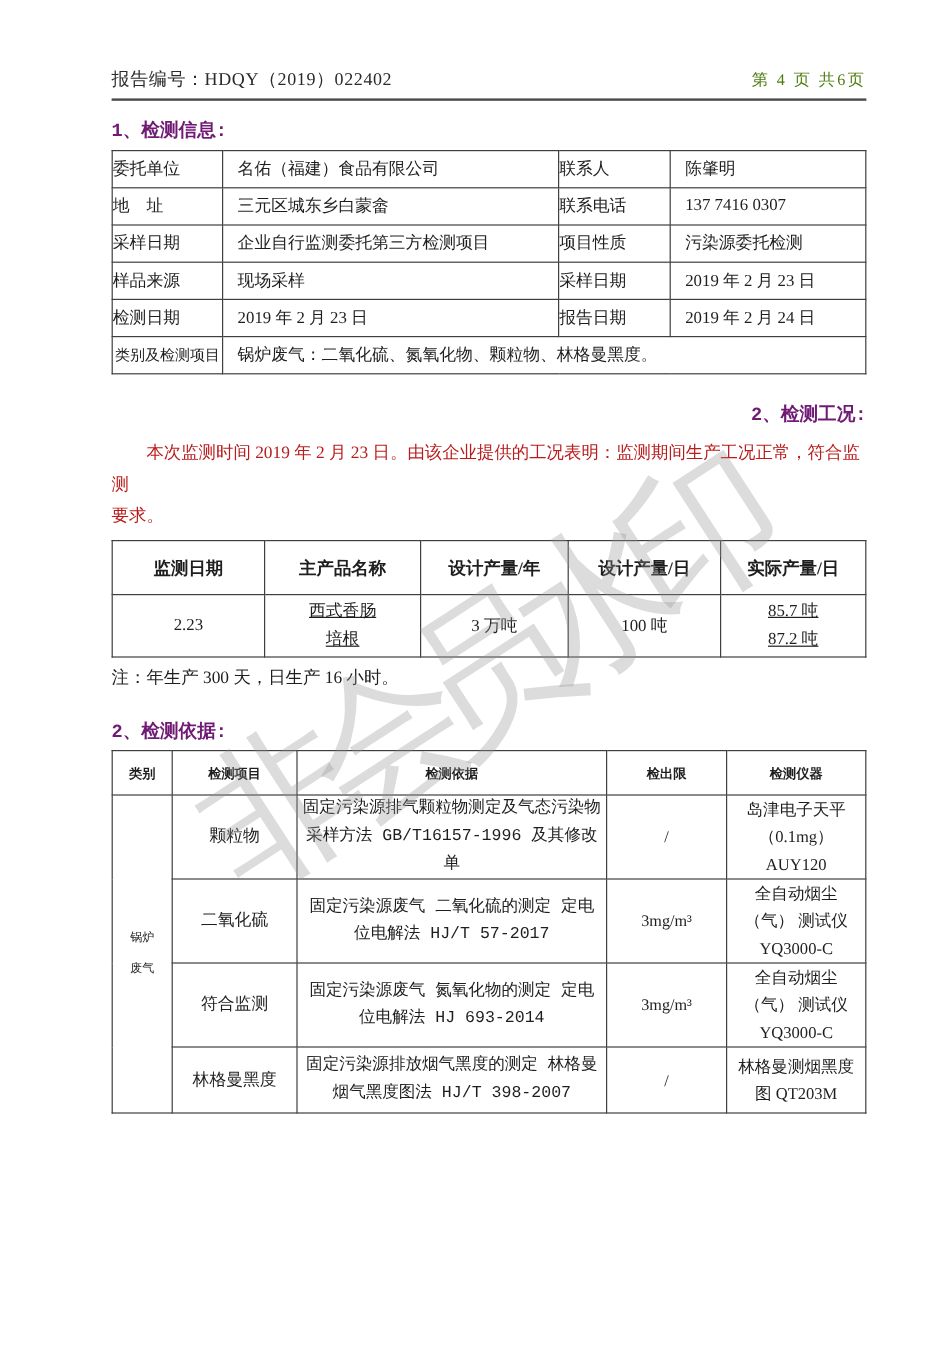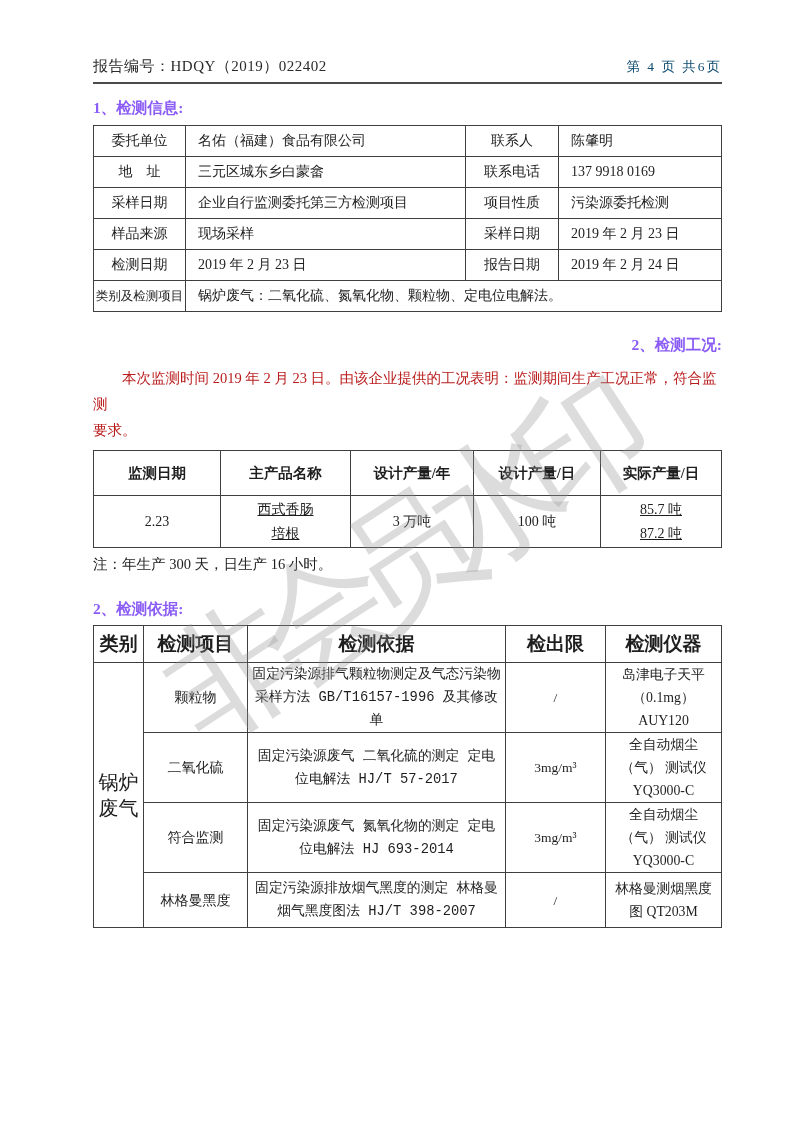--- a/index.html
+++ b/index.html
@@ -11,52 +11,52 @@
     box-sizing:border-box;
     padding:54px 71px 0 93px;
     font-family:"Liberation Serif","DejaVu Serif",serif;
     color:#1e1e1e;
   }
   .doc-header{
     display:flex;justify-content:space-between;align-items:flex-end;
     font-size:15px;height:22px;
   }
   .report-no{letter-spacing:.5px;color:#2a2a2a;}
-  .page-info{font-size:13.5px;color:#0c4a6e;letter-spacing:2px;}
+  .page-info{font-size:13.5px;color:#4d7c0f;letter-spacing:2px;}
   .header-rule{border:none;border-top:2px solid #4b4b4b;margin:6px 0 0 0;}
-  .sec-title{font-weight:bold;font-size:15.5px;color:#8b5cf6;}
+  .sec-title{font-weight:bold;font-size:15.5px;color:#701a75;font-family:Liberation Mono, monospace;}
   .sec1-title{margin-top:14px;}
   .sec2-title{margin-top:23px;text-align:right;}
   .sec3-title{margin-top:25px;}
   table{border-collapse:collapse;width:629px;table-layout:fixed;}
   td,th{border:1px solid #3f3f3f;font-weight:normal;font-size:14px;
         vertical-align:middle;padding:0;overflow:hidden;}
   
   .t-info{margin-top:6px;}
   .t-info td{height:30px;}
-  .t-info .lbl{text-align:center;}
+  .t-info .lbl{text-align:left;}
   .t-info .val{text-align:left;padding-left:12px;}
   .t-info .lbl-long{font-size:12.5px;white-space:nowrap;text-align:center;}
   
   .cond-para{margin-top:9px;font-size:14.5px;line-height:26px;color:#b91c1c;}
   .cond-line1{text-indent:2em;}
   
   .t-cond{margin-top:7px;}
   .t-cond th{height:44px;font-weight:bold;font-size:14.5px;text-align:center;}
   .t-cond td{height:51px;text-align:center;}
   .two-line div{line-height:24px;text-decoration:underline;}
   .cond-note{margin-top:7px;font-size:14.5px;}
   
   .t-basis{margin-top:5px;}
-  .t-basis th{height:36px;font-weight:bold;font-size:19px;}
+  .t-basis th{height:36px;font-weight:bold;font-size:11px;}
   .t-basis td{height:54px;text-align:center;line-height:23px;}
   .t-basis .basis-cell{font-size:13.8px;padding:0 4px;font-family:Liberation Mono, monospace;}
   .t-basis .inst-cell{font-size:13.8px;padding:0 4px;}
   .t-basis .limit-cell{font-size:13.5px;}
-  .cat-cell div{line-height:26px;font-size:20px;}
+  .cat-cell div{line-height:26px;font-size:10px;}
   
   .watermark{
     position:absolute;left:398px;top:566px;
     transform:translate(-50%,-50%) rotate(-33deg);
     font-size:132px;letter-spacing:-28px;
     color:rgba(150,150,150,0.33);
     white-space:nowrap;pointer-events:none;
     font-family:"Liberation Sans","DejaVu Sans",sans-serif;
   }
 </style>
@@ -84,21 +84,21 @@
         <tr>
       <td class="lbl">委托单位</td>
       <td class="val">名佑（福建）食品有限公司</td>
       <td class="lbl">联系人</td>
       <td class="val">陈肇明</td>
     </tr>
     <tr>
       <td class="lbl">地　址</td>
       <td class="val">三元区城东乡白蒙畲</td>
       <td class="lbl">联系电话</td>
-      <td class="val">137 9918 0169</td>
+      <td class="val">137 7416 0307</td>
     </tr>
     <tr>
       <td class="lbl">采样日期</td>
       <td class="val">企业自行监测委托第三方检测项目</td>
       <td class="lbl">项目性质</td>
       <td class="val">污染源委托检测</td>
     </tr>
     <tr>
       <td class="lbl">样品来源</td>
       <td class="val">现场采样</td>
@@ -106,21 +106,21 @@
       <td class="val">2019 年 2 月 23 日</td>
     </tr>
     <tr>
       <td class="lbl">检测日期</td>
       <td class="val">2019 年 2 月 23 日</td>
       <td class="lbl">报告日期</td>
       <td class="val">2019 年 2 月 24 日</td>
     </tr>
     <tr>
       <td class="lbl-long">类别及检测项目</td>
-      <td class="val" colspan="3">锅炉废气：二氧化硫、氮氧化物、颗粒物、定电位电解法。</td>
+      <td class="val" colspan="3">锅炉废气：二氧化硫、氮氧化物、颗粒物、林格曼黑度。</td>
     </tr>
   </tbody>
     </table>
 
   <div class="sec-title sec2-title">2、检测工况:</div>
 
   <div class="cond-para">
     <div class="cond-line1">本次监测时间 2019 年 2 月 23 日。由该企业提供的工况表明：监测期间生产工况正常，符合监测</div>
     <div>要求。</div>
   </div>

